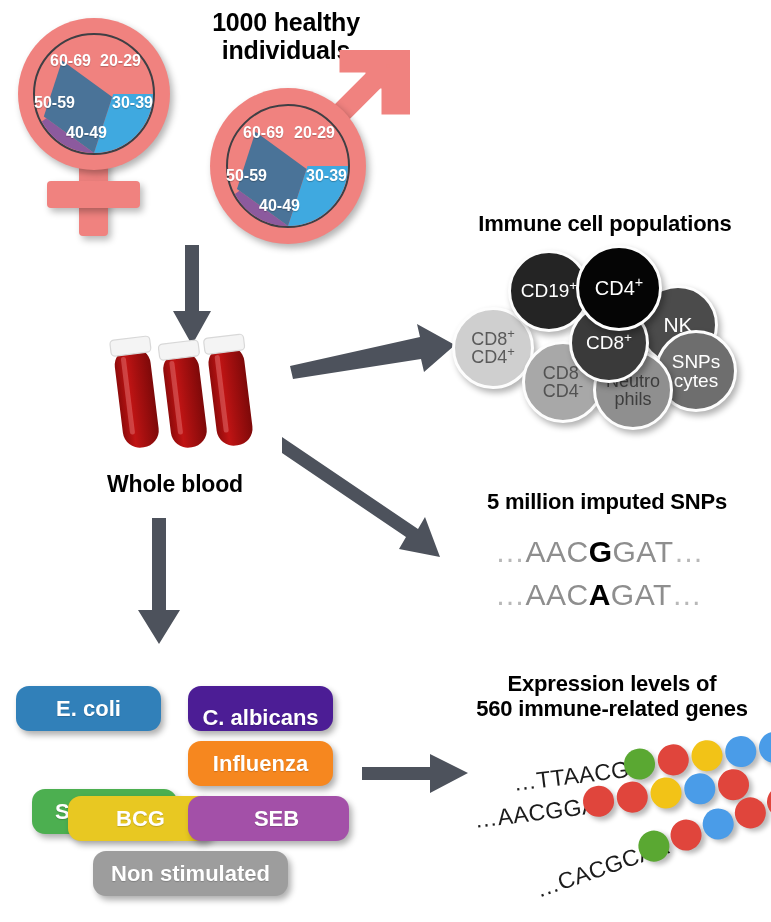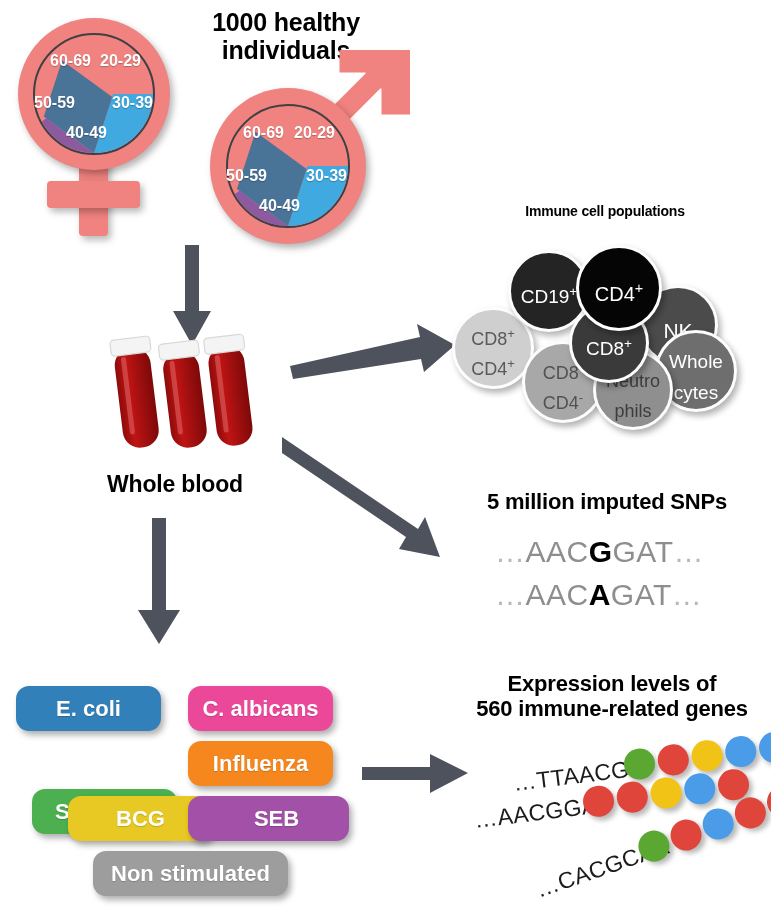--- a/index.html
+++ b/index.html
@@ -45,21 +45,21 @@
   .marrow{position:absolute;}
 
   
   .cell{
     position:absolute;border-radius:50%;
     border:3px solid #fdfdfd;box-sizing:border-box;
     display:flex;align-items:center;justify-content:center;
     text-align:center;font-weight:normal;line-height:1.02;
     box-shadow:3px 4px 6px rgba(0,0,0,0.30);
   }
-  .cell span{display:block;margin-top:12px;}
+  .cell span{display:block;}
   .sup{font-size:0.72em;vertical-align:super;line-height:0;}
 
   
   .snprow{
     position:absolute;white-space:nowrap;
     font-family:"Liberation Sans",sans-serif;
     font-size:30px;letter-spacing:0.5px;
   }
   .snp-dim{color:#b8b8b8;}
   .snp-mid{color:#8e8e8e;}
@@ -186,21 +186,21 @@
   </svg>
 
   <svg class="abs" width="175" height="125" style="left:282px;top:437px;">
     <path d="M 0 0 L 136 92 L 143 80 L 158 120 L 117 112 L 124 100 L -6 12 Z" fill="#4d525c"></path>
   </svg>
 
   <svg class="abs" width="60" height="130" style="left:130px;top:518px;">
     <path d="M 22 0 L 36 0 L 36 92 L 50 92 L 29 126 L 8 92 L 22 92 Z" fill="#4d525c"></path>
   </svg>
 
-  <div class="abs hdr" style="left:455px;top:204px;width:300px;font-size:14px;">
+  <div class="abs hdr" style="left:455px;top:212px;width:300px;font-size:22px;">
     <span>Immune cell populations</span>
   </div>
 
   <div class="abs" style="left:450px;top:245px;width:300px;height:175px;">
 
     <div class="cell" style="left:2px;top:62px;width:82px;height:82px;background:#cfcfcf;color:#5a5a5a;font-size:18px;z-index:1;">
       <div>
         <span>CD8<sup class="sup">+</sup></span>
         <span>CD4<sup class="sup">+</sup></span>
       </div>
@@ -225,21 +225,21 @@
     </div>
 
     <div class="cell" style="left:119px;top:58px;width:80px;height:80px;background:#3a3a3a;color:#ffffff;font-size:19px;z-index:4;">
       <div>
           <span>CD8<sup class="sup">+</sup></span>
         </div>
     </div>
 
     <div class="cell" style="left:205px;top:85px;width:82px;height:82px;background:#6e6e6e;color:#ffffff;font-size:19px;z-index:3;">
       <div>
-        <span>Whole</span>
+        <span>SNPs</span>
         <span>cytes</span>
       </div>
     </div>
 
     <div class="cell" style="left:72px;top:96px;width:82px;height:82px;background:#a8a8a8;color:#525252;font-size:18px;z-index:2;">
       <div>
         <span>CD8<sup class="sup">-</sup></span>
         <span>CD4<sup class="sup">-</sup></span>
       </div>
     </div>
@@ -260,21 +260,21 @@
     <span class="snp-dim">…</span><span class="snp-mid">AAC</span><span class="snp-hi">G</span><span class="snp-mid">GAT</span><span class="snp-dim">…</span>
   </div>
 
   <div class="snprow" style="left:495px;top:578px;">
     <span class="snp-dim">…</span><span class="snp-mid">AAC</span><span class="snp-hi">A</span><span class="snp-mid">GAT</span><span class="snp-dim">…</span>
   </div>
 
   <div class="pill" style="left:16px;top:686px;width:145px;height:45px;background:#3180b9;">
     <span>E. coli</span>
   </div>
-  <div class="pill" style="left:188px;top:686px;width:145px;height:45px;background:#ec4899;">
+  <div class="pill" style="left:188px;top:686px;width:145px;height:45px;background:#4c1d95;align-items:flex-end;">
     <span>C. albicans</span>
   </div>
   <div class="pill" style="left:32px;top:741px;width:145px;height:45px;background:#4caf50;margin-top:48px;">
     <span>S. aureus</span>
   </div>
   <div class="pill" style="left:188px;top:741px;width:145px;height:45px;background:#f6871f;">
     <span>Influenza</span>
   </div>
   <div class="pill" style="left:32px;top:796px;width:145px;height:45px;background:#e8c822;margin-left:36px;">
     <span>BCG</span>

